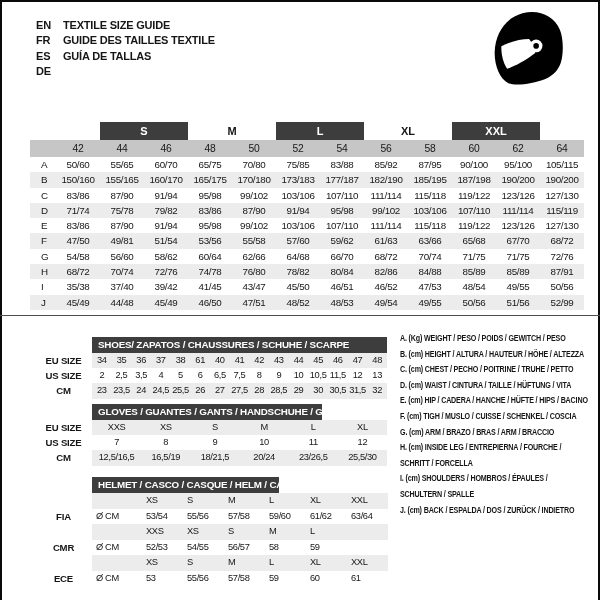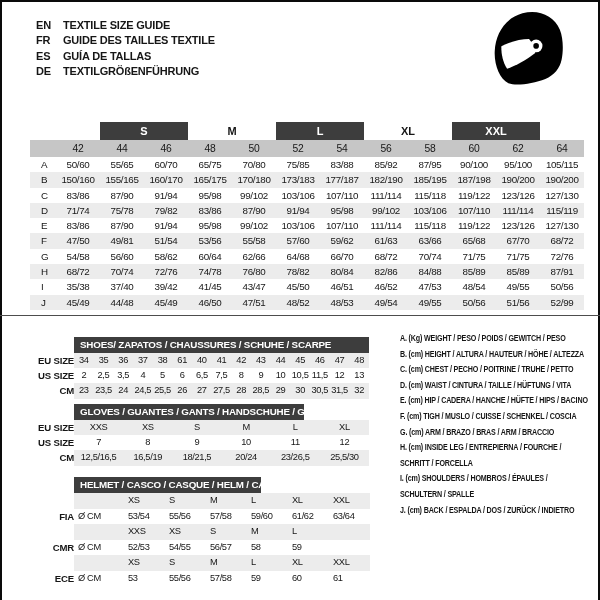--- a/index.html
+++ b/index.html
@@ -22,24 +22,24 @@
   .band{font-weight:700;font-size:11px;line-height:18px;text-align:center;}
   .band.dark{background:#3d3d3d;color:#fff;}
   .cols-row{height:17px;background:#c6c6c6;font-size:10.3px;line-height:17px;text-align:center;letter-spacing:-0.2px;}
   .trow{height:15.3px;font-size:9.8px;line-height:15.3px;text-align:center;letter-spacing:-0.35px;}
   .trow.striped{background:#ececec;}
   .letter{text-align:left;padding-left:11px;letter-spacing:0;}
 
   .divider{position:absolute;left:0;top:315px;width:600px;border-top:1px solid #4d4d4d;}
 
   
-  .subT{position:absolute;left:17px;}
+  .subT{position:absolute;left:35px;}
   .bar{background:#3d3d3d;color:#fff;font-weight:700;font-size:9.8px;height:16px;line-height:16.5px;padding-left:6px;margin-left:57px;letter-spacing:-0.2px;white-space:nowrap;overflow:hidden;}
   .srow{display:grid;height:15.2px;font-size:9.3px;line-height:15.2px;text-align:center;letter-spacing:-0.35px;}
-  .slabel{text-align:right;font-weight:700;font-size:9.6px;letter-spacing:-0.2px;}
+  .slabel{text-align:center;font-weight:700;font-size:9.6px;letter-spacing:-0.2px;}
   .st{background:#ececec;}
   .la{text-align:left;padding-left:4px;}
   .shoes{top:337px;width:352px;}
   .shoes .srow{grid-template-columns:57px repeat(15,1fr);}
   .gloves{top:404px;width:352px;}
   .gloves .srow{grid-template-columns:57px repeat(6,1fr);}
   .helmetT{top:477px;width:353px;}
   .helmetT .srow{grid-template-columns:57px 50px repeat(6,41px);height:15.5px;line-height:15.5px;}
 
   
@@ -59,21 +59,20 @@
     <div class="lang-line">
       <div class="lang-code">FR</div>
       <div>GUIDE DES TAILLES TEXTILE</div>
     </div>
     <div class="lang-line">
       <div class="lang-code">ES</div>
       <div>GUÍA DE TALLAS</div>
     </div>
     <div class="lang-line">
       <div class="lang-code">DE</div>
-      <div>TEXTILGRÖßENFÜHRUNG</div>
     </div>
   </div>
 
 <div class="logo">
   <svg width="90" height="88" viewBox="0 0 100 100">
     <path fill="#000" d="M30,89 C20,84 13.5,68 14.5,52 C15.5,33 26,15 46,9.5 C64,4.5 82,12 88.5,28 C92.5,38 92.5,52 90.5,62 C88.5,72 82,80 72,84 C58,89 40,92.5 30,89 Z"></path>
     <path fill="#fff" d="M22,47 C32,41.5 44,38.5 53.5,38.5 C58,43.5 60.5,49.5 60.5,54.5 C50,62.5 37.5,69.5 28.5,72.5 C23.5,64.5 21.8,55.5 22,47 Z"></path>
     <circle cx="61.5" cy="46.5" r="7.2" fill="#fff"></circle>
     <circle cx="61.5" cy="46.5" r="3.2" fill="#000"></circle>
   </svg>

